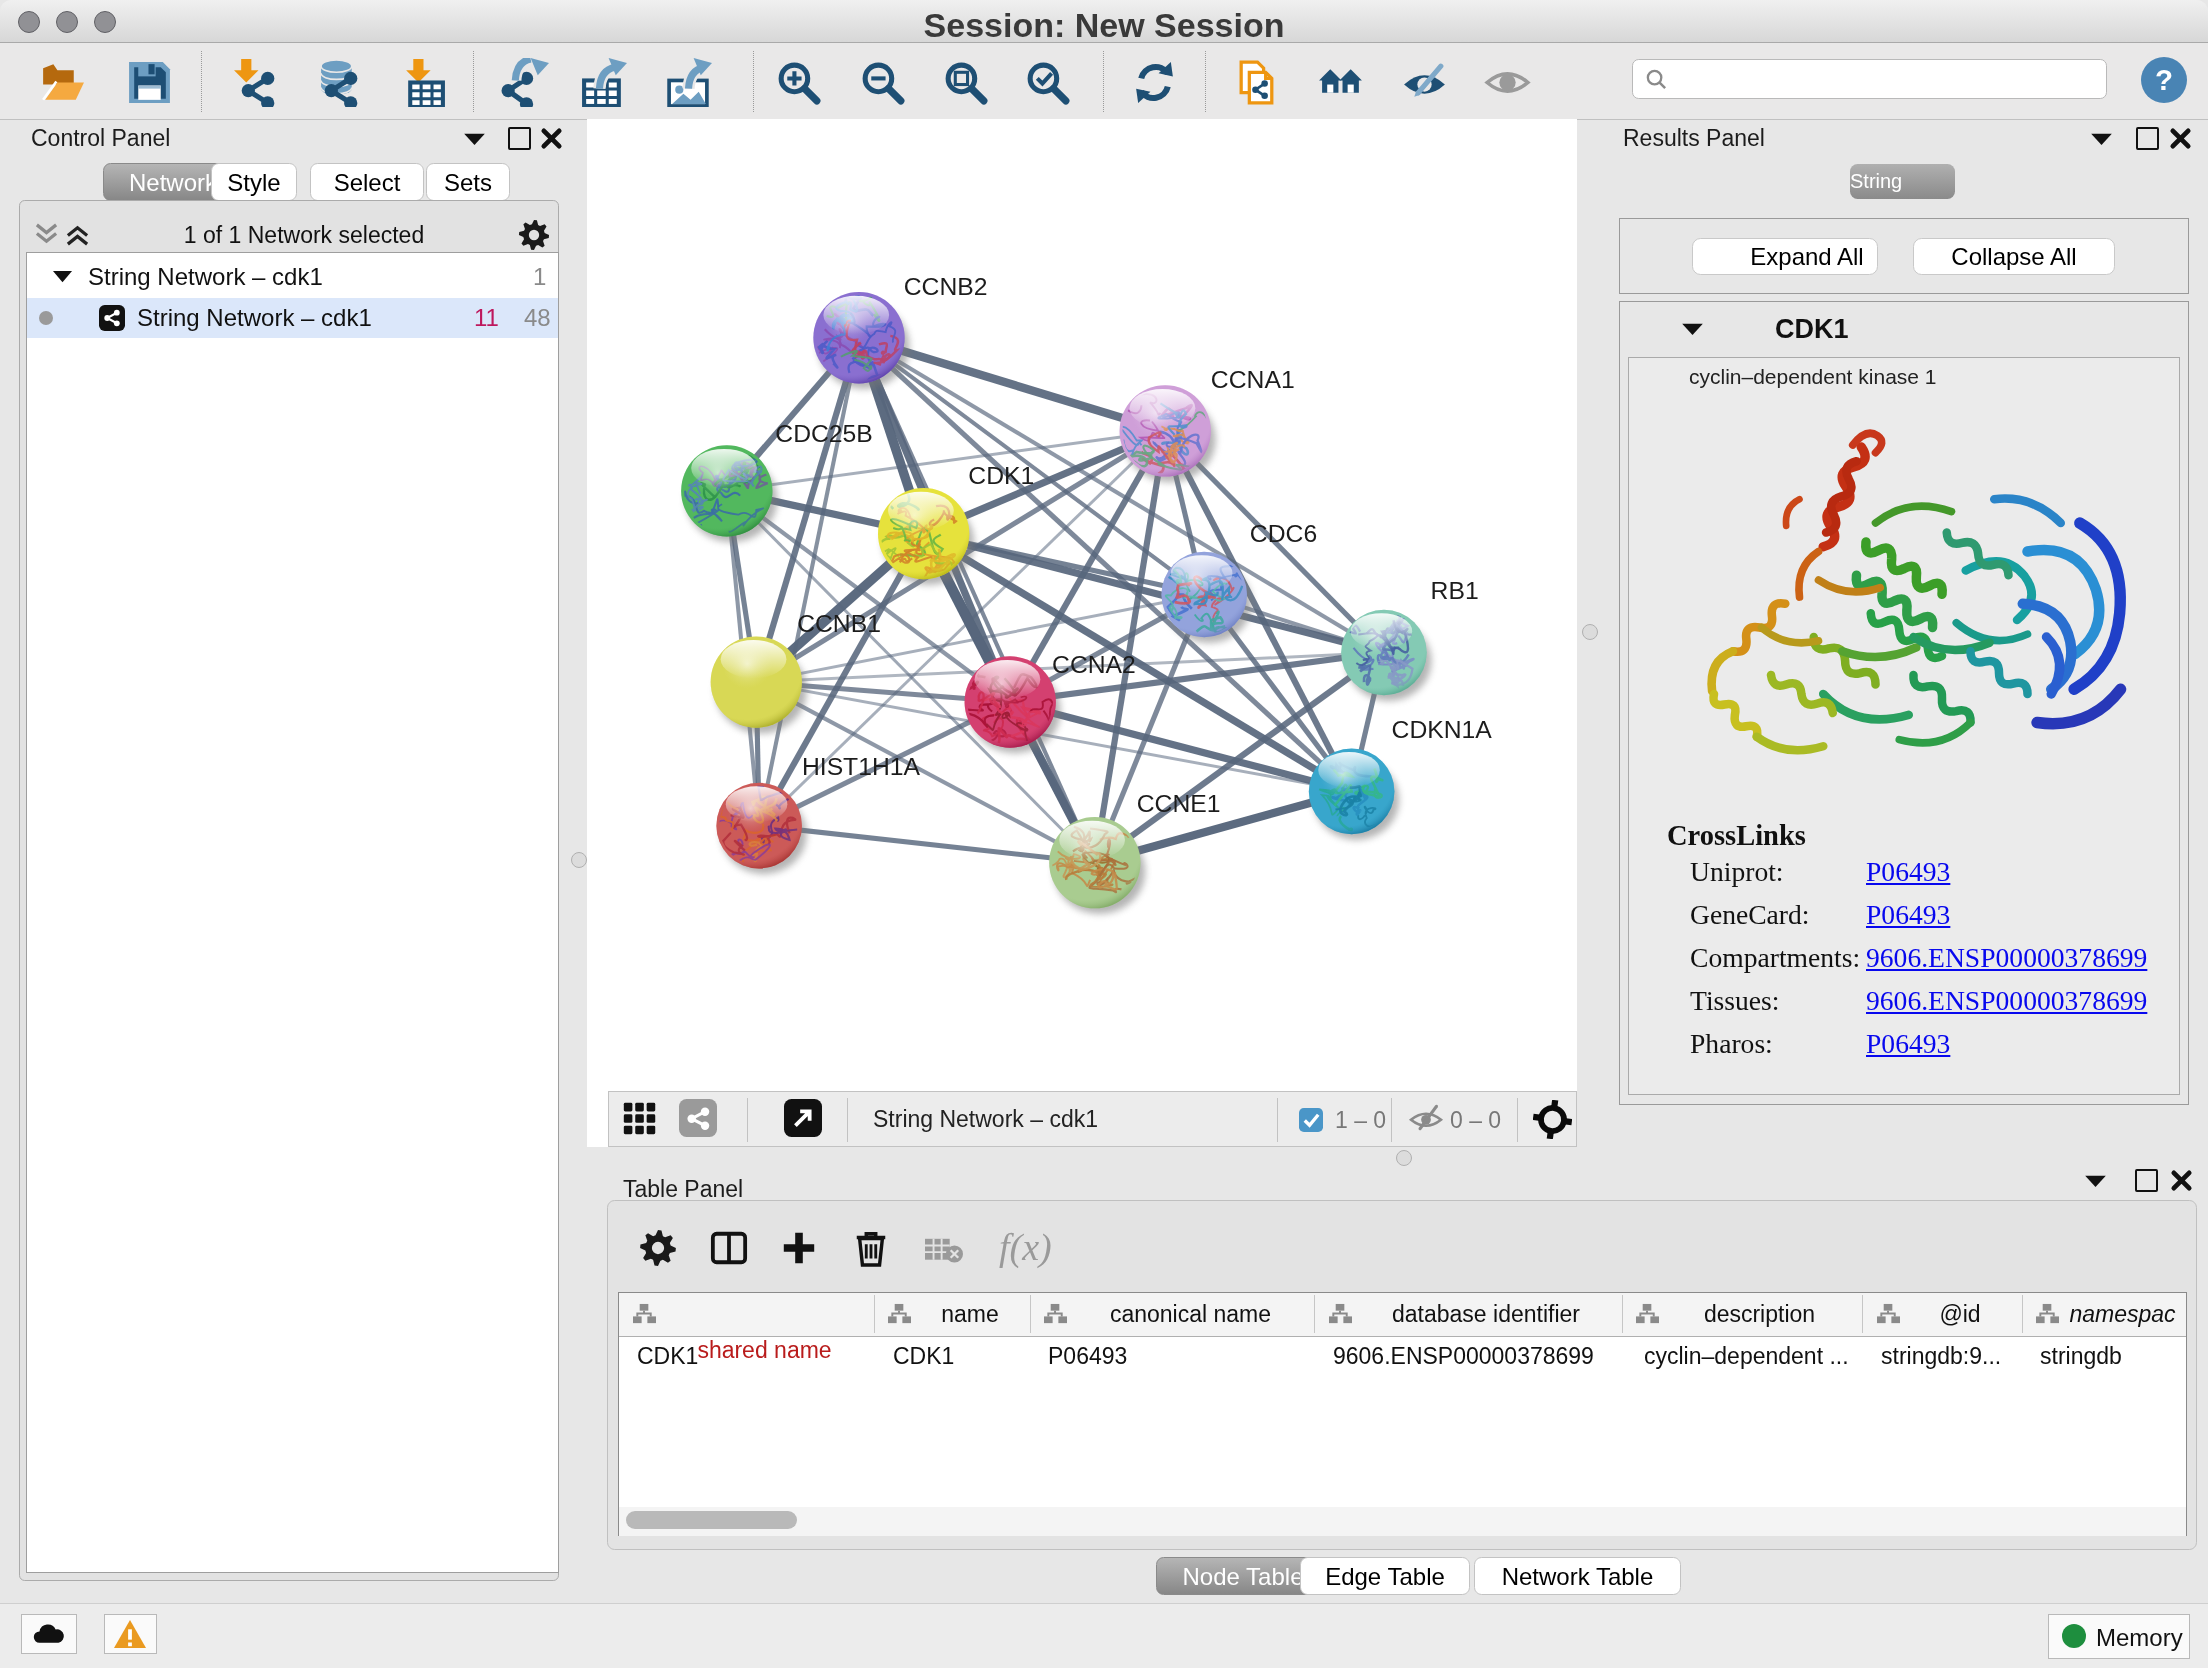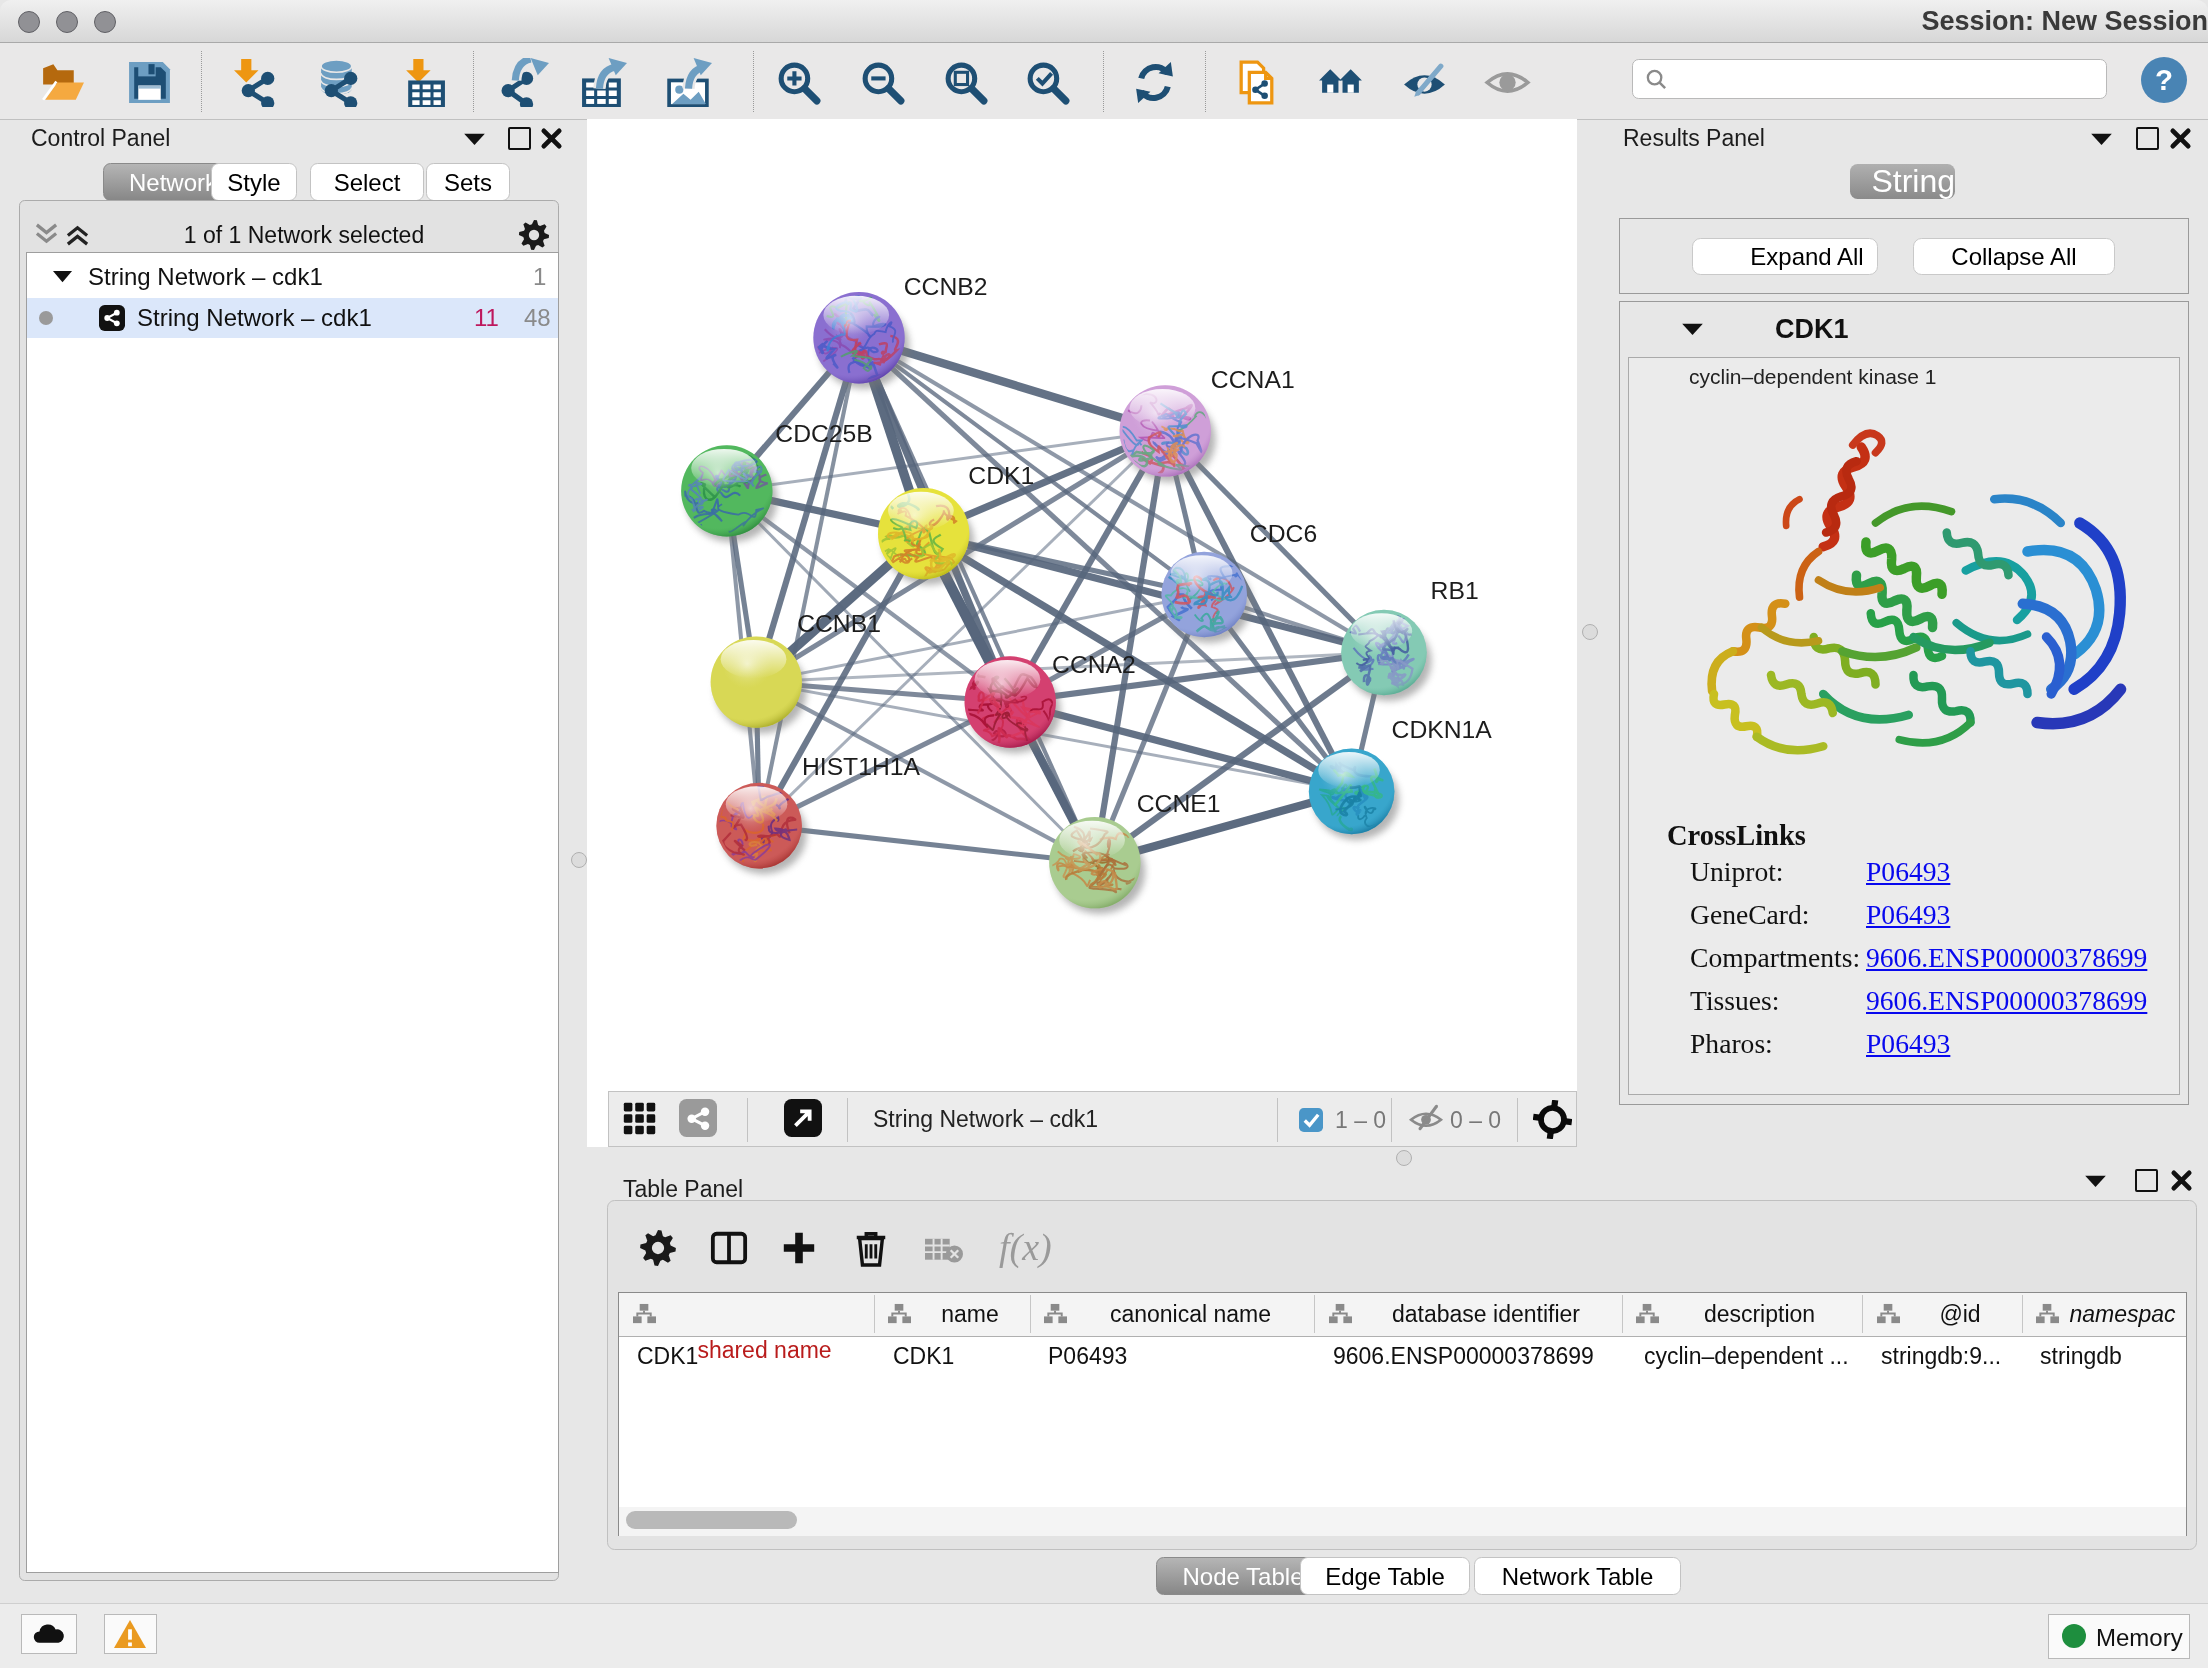--- a/index.html
+++ b/index.html
@@ -13,21 +13,21 @@
  text-align:center;font-size:24px;color:#000;box-sizing:border-box;}
 a.lnk{color:#0808ee;text-decoration:underline;}
 </style></head>
 <body>
 
 <div class="abs" style="left:0;top:0;width:2208px;height:43px;
  background:linear-gradient(#f0f0f0,#d7d7d7);border-bottom:1.9px solid #a9a9a9;border-radius:11.4px 11.4px 0 0;box-sizing:border-box;"></div>
 <div class="abs" style="left:18px;top:10.5px;width:22px;height:22px;border-radius:50%;background:#919195;border:1.9px solid #606065;box-sizing:border-box;"></div>
 <div class="abs" style="left:56px;top:10.5px;width:22px;height:22px;border-radius:50%;background:#919195;border:1.9px solid #606065;box-sizing:border-box;"></div>
 <div class="abs" style="left:94px;top:10.5px;width:22px;height:22px;border-radius:50%;background:#919195;border:1.9px solid #606065;box-sizing:border-box;"></div>
-<div class="abs" style="left:0;top:5.7px;width:2208px;text-align:right;font-size:27px;font-weight:700;color:#3a3a3a;">Session: New Session</div>
+<div class="abs" style="left:0;top:5.7px;width:2208px;text-align:center;font-size:34px;font-weight:700;color:#3a3a3a;">Session: New Session</div>
 
 <div class="abs" style="left:0;top:43px;width:2208px;height:76px;background:#e9e8e8;border-bottom:1px solid #c0c0c0;"></div>
 <svg style="position:absolute;left:37px;top:58px" width="49" height="49" viewBox="0 0 48 48">
     <path d="M6 41 V10 l10 -4 4 6 h16 v14 H6z" fill="#b5690e"></path>
     <path d="M8 41 l12 -17 h26 l-8 17z" fill="#f5a940"></path>
     <path d="M6 41 l13 -18" stroke="#fff" stroke-width="2.5"></path>
   </svg>
 <svg style="position:absolute;left:125px;top:58px" width="49" height="49" viewBox="0 0 48 48">
     <path d="M4 4 h33 l7 7 v33 H4z" fill="#6d9ec2"></path>
     <path d="M9 9 h26 l5 5 v26 H9z" fill="#1d4e74"></path>
@@ -656,21 +656,21 @@
 
 <div class="abs ptitle" style="left:1623px;top:125px;">Results Panel</div>
 <svg class="abs" style="left:2089px;top:131px" width="25" height="15" viewBox="0 0 26 16">
     <path d="M2 3 h22 l-11 12z" fill="#111"></path>
   </svg>
 <div class="abs" style="left:2136px;top:127px;width:19px;height:19px;border:2.9px solid #111;border-radius:1.9px;"></div>
 <svg class="abs" style="left:2169px;top:127px" width="23" height="23" viewBox="0 0 24 24">
  <path d="M4 4 L20 20 M20 4 L4 20" stroke="#111" stroke-width="5" stroke-linecap="round"></path>
   </svg>
 <div class="abs" style="left:1850px;top:164px;width:105px;height:35px;border-radius:7.6px;background:linear-gradient(#b0b0b0,#8a8a8a);
- color:#fff;font-size:32px;text-align:right;line-height:35px;">String</div>
+ color:#fff;font-size:20px;text-align:left;line-height:35px;">String</div>
 
 <div class="abs" style="left:1619px;top:218px;width:570px;height:76px;border:1.9px solid #9a9a9a;background:#e7e7e7;box-sizing:border-box;"></div>
 <div class="btn" style="left:1692px;top:238px;width:186px;height:37px;line-height:35px;padding-left:44px;">Expand All</div>
 <div class="btn" style="left:1913px;top:238px;width:202px;height:37px;line-height:35px;">Collapse All</div>
 
 <div class="abs" style="left:1619px;top:301px;width:570px;height:804px;border:1.9px solid #9a9a9a;background:#e7e7e7;box-sizing:border-box;"></div>
 <svg class="abs" style="left:1680px;top:321px" width="25" height="15" viewBox="0 0 26 16">
     <path d="M2 3 h22 l-11 12z" fill="#111"></path>
   </svg>
 <div class="abs" style="left:1775px;top:314px;font-size:27px;font-weight:700;color:#111;">CDK1</div>

